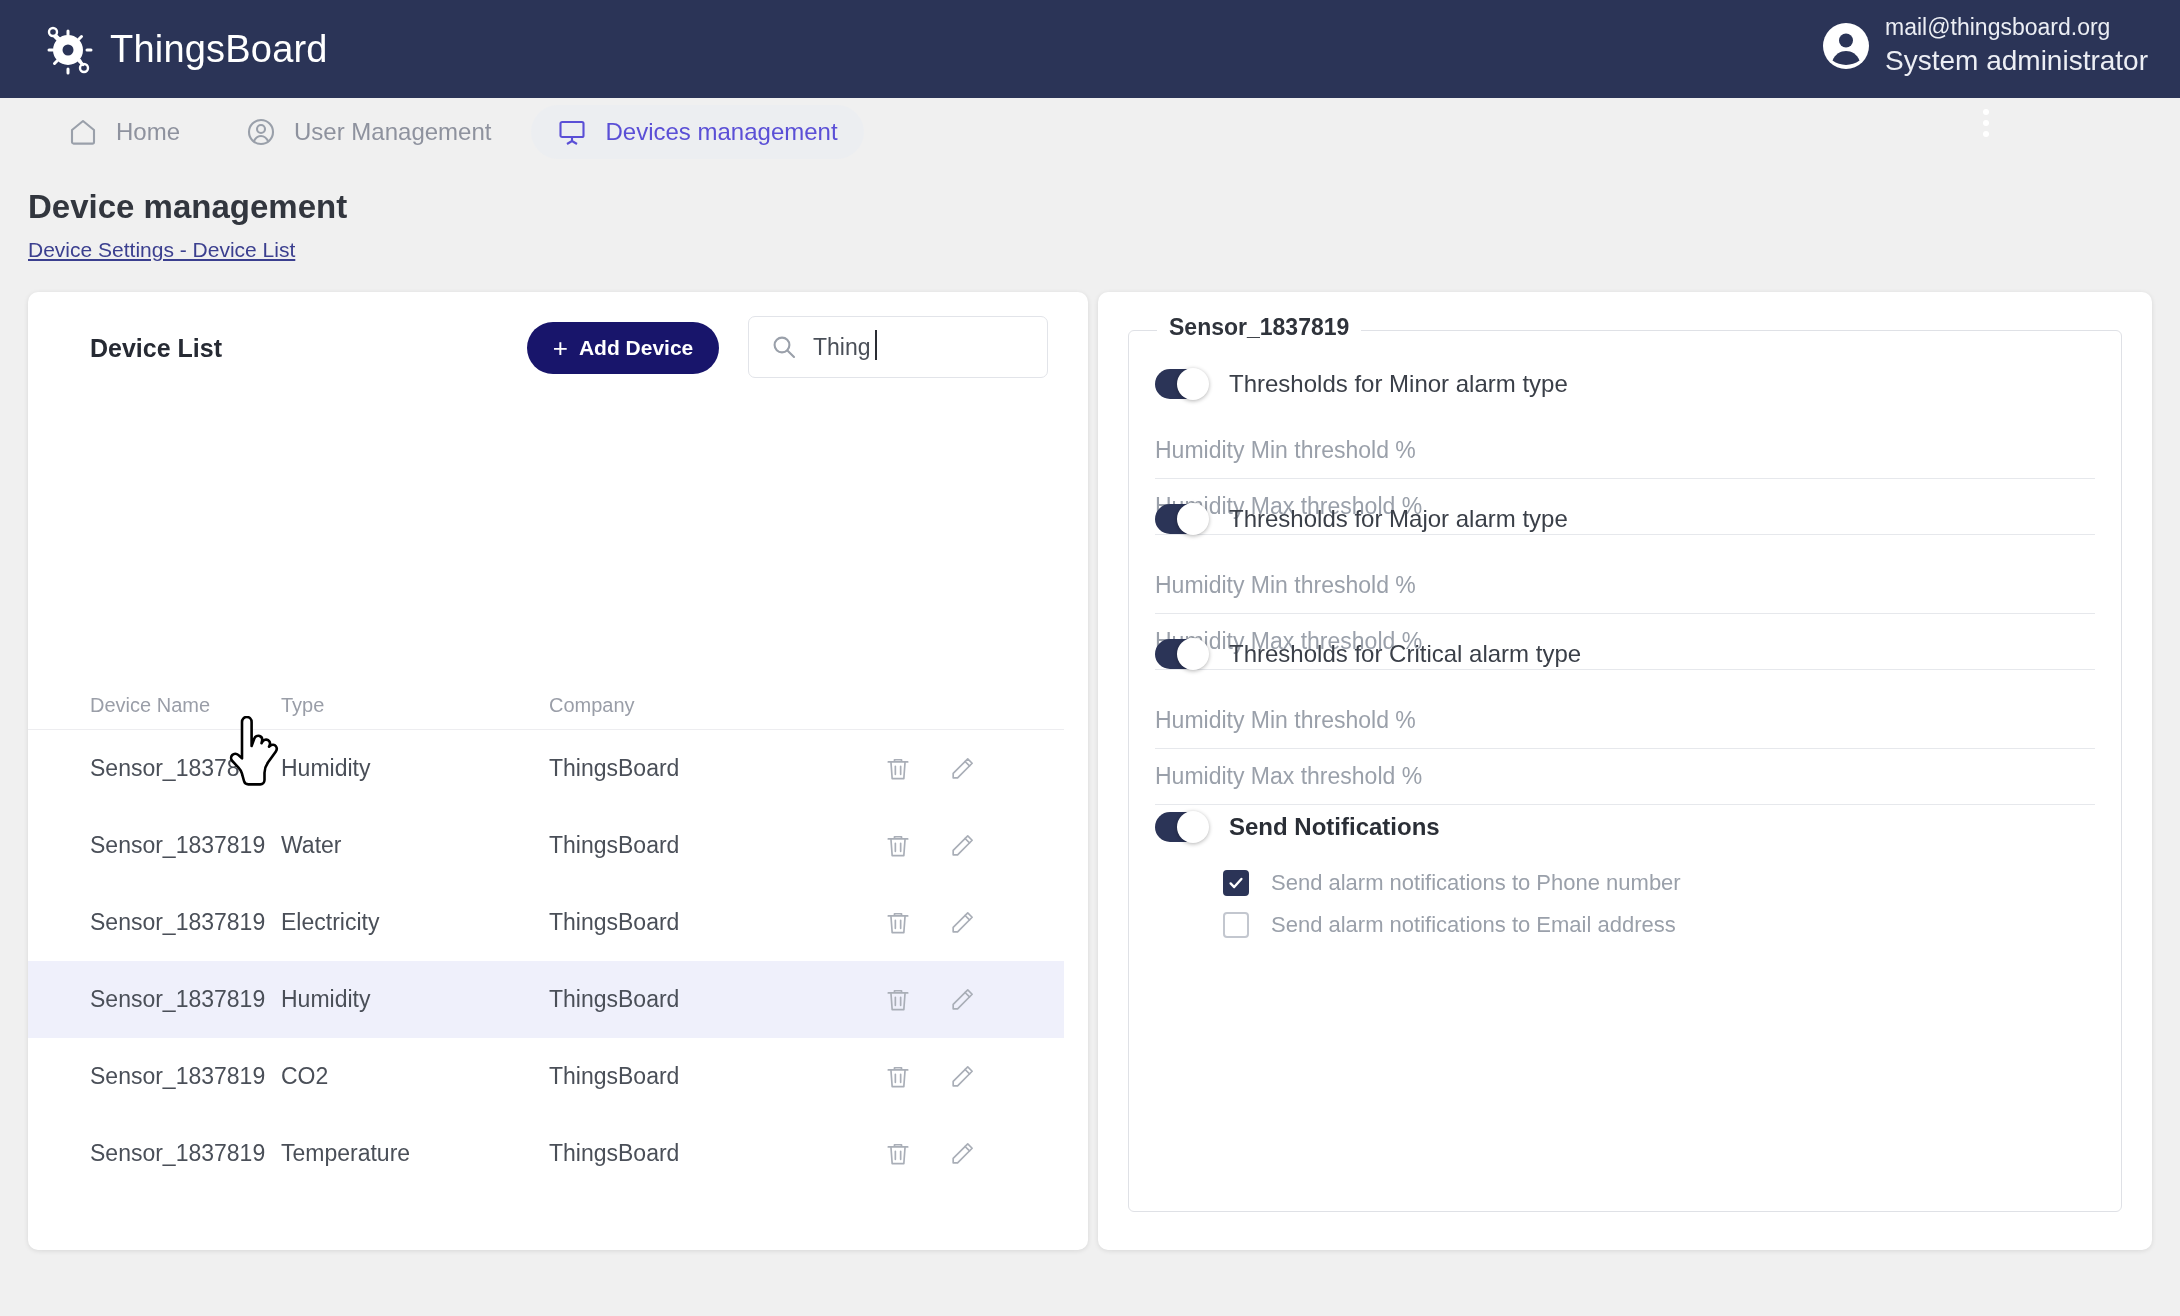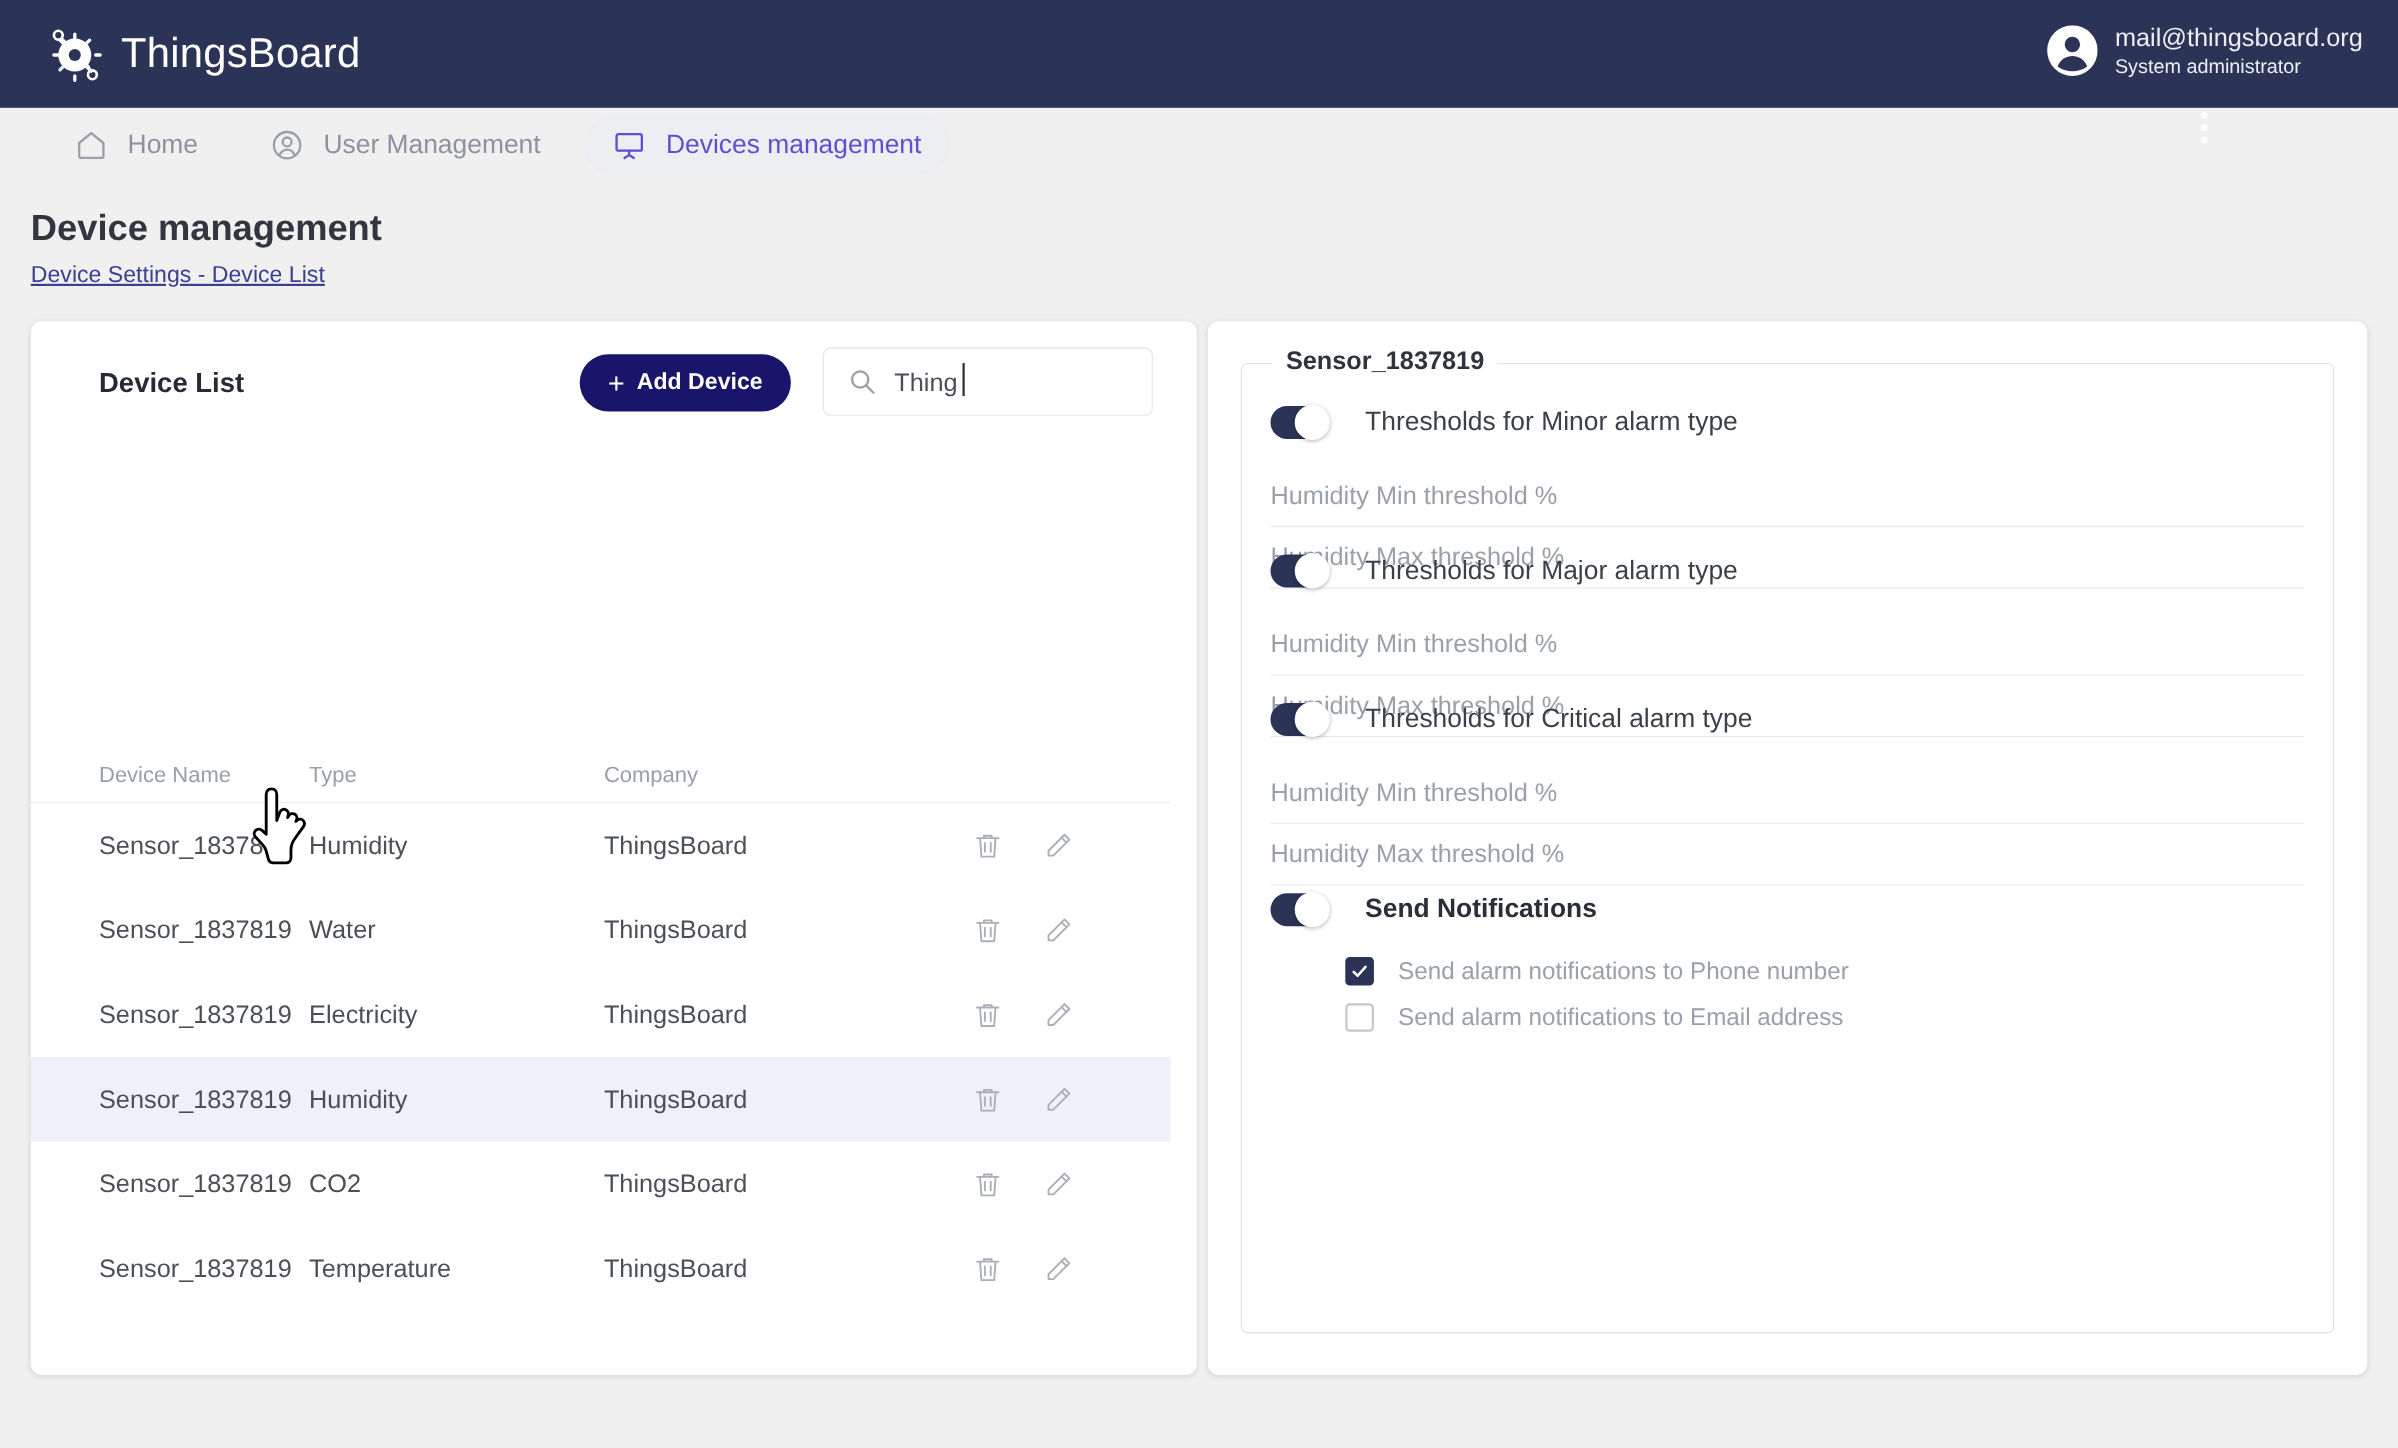--- a/index.html
+++ b/index.html
@@ -21,21 +21,21 @@
   .brand { display: flex; align-items: center; gap: 14px; }
   .brand-logo { width: 56px; height: 56px; flex: 0 0 56px; }
   .brand-name { color: #ffffff; font-size: 38px; font-weight: 400; letter-spacing: .2px; }
 
   .topbar-right { display: flex; align-items: center; gap: 26px; flex-direction: column; }
   .expand-icon { width: 30px; height: 30px; opacity: .9; }
   .user-block { display: flex; align-items: center; gap: 16px; }
   .avatar-icon { width: 46px; height: 46px; flex: 0 0 46px; }
   .user-text { display: flex; flex-direction: column; line-height: 1.28; }
   .user-email { color: #eceef4; font-size: 23px; }
-  .user-role  { color: #eceef4; font-size: 18px; }
+  .user-role  { color: #eceef4; font-size: 28px; }
   .kebab { width: 30px; height: 36px; display: flex; flex-direction: column;
            align-items: center; justify-content: center; gap: 5px; }
   .kebab i { width: 6px; height: 6px; border-radius: 50%; background: #ffffff; display:block; }
 
   
   .navbar {
     position: absolute; left: 0; top: 98px;
     width: 2180px; height: 68px;
     display: flex; align-items: center; gap: 14px;
     padding-left: 42px;
@@ -117,21 +117,21 @@
     width: 994px; height: 882px;
     border: 1px solid #dfe1e6; border-radius: 6px;
   }
   .fset-legend {
     position: absolute; left: 28px; top: -17px;
     background: #ffffff; padding: 0 12px;
     font-size: 23px; font-weight: 700; color: #2f333b;
   }
 
   .sect { position: absolute; left: 0; width: 994px; }
-  .tog-row { display: flex; align-items: center; gap: 34px; padding-left: 26px; }
+  .tog-row { display: flex; align-items: center; gap: 22px; padding-left: 26px; }
   .switch {
     width: 52px; height: 30px; border-radius: 15px;
     background: #2b3457; position: relative; flex: 0 0 52px; cursor: pointer;
   }
   .switch .knob {
     position: absolute; right: -2px; top: -1px;
     width: 32px; height: 32px; border-radius: 50%;
     background: #ffffff; box-shadow: 0 1px 4px rgba(0,0,0,.30);
   }
   .tog-label { font-size: 24px; color: #3a3f48; }

